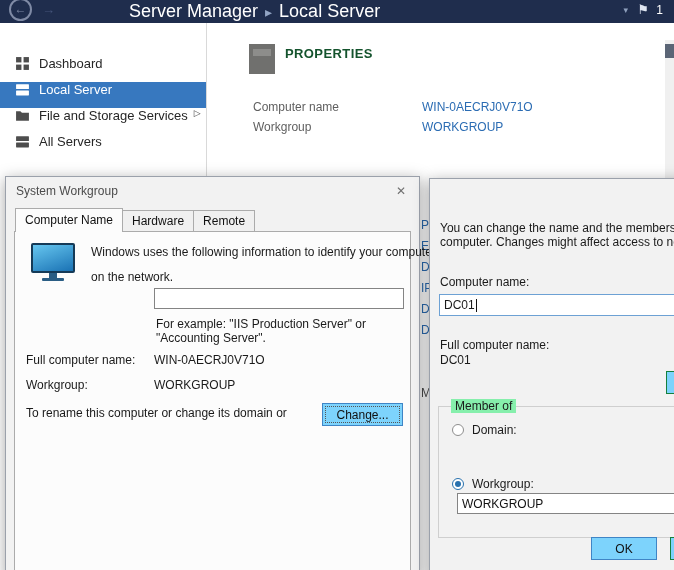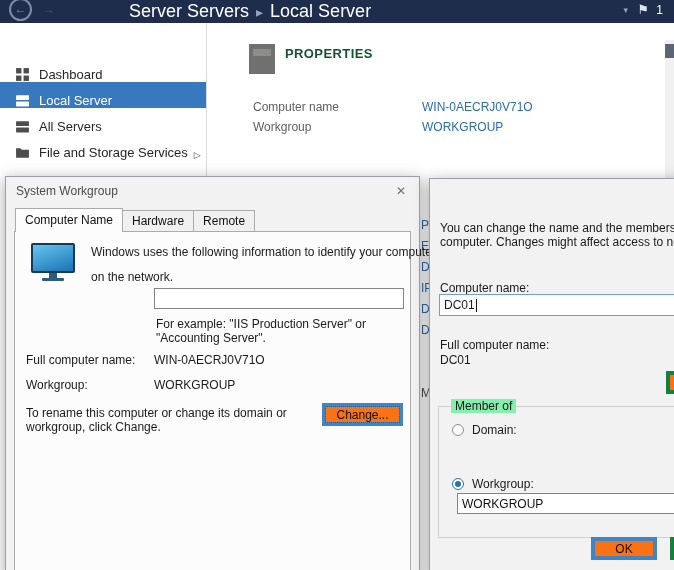--- a/index.html
+++ b/index.html
@@ -14,21 +14,21 @@
     border-radius:50%;color:#7f8aa5;font-size:12px;line-height:19px;text-align:center;}
   .tb-fwd{position:absolute;left:42px;top:2px;color:#44547a;font-size:13px;}
   .tb-title{position:absolute;left:129px;top:0;font-size:18px;color:#fff;white-space:nowrap;line-height:22px;}
   .tb-sep{color:#93a5c4;font-size:14px;padding:0 7px;}
   .tb-caret{position:absolute;right:46px;top:5px;color:#8fa0bd;font-size:9px;}
   .tb-flag{position:absolute;right:25px;top:2px;color:#dfe6f2;font-size:13px;}
   .tb-count{position:absolute;right:11px;top:3px;color:#fff;font-size:12px;}
   
   .sidebar{position:absolute;left:0;top:23px;width:207px;bottom:0;background:#fff;
     border-right:1px solid #d9d9d9;padding-top:33px;box-sizing:border-box;z-index:1;}
-  .nav-item{height:26px;display:flex;align-items:flex-end;padding-left:15px;font-size:13px;color:#262626;}
+  .nav-item{height:26px;display:flex;align-items:flex-start;padding-left:15px;font-size:13px;color:#262626;}
   .nav-item .nicon{width:15px;height:15px;margin-right:9px;color:#4d4d4d;flex:none;}
   .nav-item.selected{background:#3778bf;color:#fff;}
   .nav-item.selected .nicon{color:#fff;}
   .nav-chevron{margin-left:6px;font-size:9px;color:#444;}
   .nicon svg{display:block;width:100%;height:100%;fill:currentColor;}
   
   .main{position:absolute;left:208px;top:23px;right:0;bottom:0;background:#fff;z-index:1;}
   .props-tile{position:absolute;left:41px;top:21px;width:26px;height:30px;background:#70706e;}
   .props-tile::after{content:"";position:absolute;left:4px;top:5px;right:4px;height:7px;background:#8d8d8b;}
   .props-heading{position:absolute;left:77px;top:23px;font-size:13px;font-weight:700;color:#14532d;letter-spacing:.4px;}
@@ -38,21 +38,21 @@
   .clip-val{position:absolute;left:213px;font-size:12px;color:#2b6cb3;white-space:nowrap;}
   .clip-letter{position:absolute;left:213px;top:363px;font-size:12px;color:#4a4a4a;}
   .scrollbar{position:absolute;right:0;top:17px;width:9px;bottom:0;background:#f0f0f0;}
   .scroll-thumb{position:absolute;right:0;top:4px;width:9px;height:14px;background:#5b6576;}
   
   .dialog{position:absolute;background:#f2f2f2;border:1px solid #9ba1ab;
     box-shadow:0 3px 14px rgba(0,0,0,.35);font-size:12px;color:#1a1a1a;}
   .dialog .abs{position:absolute;white-space:nowrap;z-index:4;}
   .dlg-title{position:absolute;left:10px;top:7px;font-size:12px;color:#4c4c4c;white-space:nowrap;z-index:4;}
   .textbox{background:#fff;border:1px solid #848484;box-sizing:border-box;font-family:inherit;font-size:12px;color:#111;padding:2px 4px;}
-  .btn{position:absolute;background:#f97316;border:4px solid #15803d;font-family:inherit;font-size:12px;
+  .btn{position:absolute;background:#7dd3fc;border:1px solid #15803d;font-family:inherit;font-size:12px;
     color:#111;box-sizing:border-box;z-index:4;padding:0;}
   .btn-default{border-color:#3f85c6;}
   .btn-focus{outline:1px dotted #555;outline-offset:-4px;}
   
   .dlg-sys{left:5px;top:176px;width:413px;height:400px;z-index:10;}
   .sys-close{position:absolute;right:5px;top:4px;width:26px;height:20px;text-align:center;line-height:20px;
     color:#707070;font-size:12px;z-index:5;}
   .sys-tabs{position:absolute;left:9px;top:31px;display:flex;align-items:flex-end;z-index:3;}
   .tab{height:20px;line-height:20px;padding:0 9px;background:#f0f0f0;border:1px solid #ababab;border-bottom:none;font-size:12px;color:#111;}
   .tab + .tab{margin-left:-1px;}
@@ -83,21 +83,21 @@
   .dc-wg-input{position:absolute;left:18px;top:86px;width:252px;height:21px;}
   .dc-ok-btn{left:161px;top:358px;width:66px;height:23px;}
   .dc-cancel-btn{left:240px;top:358px;width:66px;height:23px;}
 </style>
 </head>
 <body>
 
 <div class="titlebar">
   <div class="tb-back">←</div>
   <div class="tb-fwd">→</div>
-  <div class="tb-title"><span>Server Servers</span><span class="tb-sep">▸</span><span>Local Server</span></div>
+  <div class="tb-title"><span>Server Manager</span><span class="tb-sep">▸</span><span>Local Server</span></div>
   <div class="tb-caret">▾</div>
   <div class="tb-flag">⚑</div>
   <div class="tb-count">1</div>
 </div>
 
 <div class="sidebar">
   <div class="nav-item">
     <span class="nicon">
         <svg viewBox="0 0 14 14">
           <rect x="1" y="1" width="5" height="5"></rect>
@@ -113,34 +113,34 @@
         <svg viewBox="0 0 14 14">
           <rect x="1" y="2" width="12" height="4.5" rx="0.5"></rect>
           <rect x="1" y="8" width="12" height="4.5" rx="0.5"></rect>
         </svg>
       </span>
     <span>Local Server</span>
   </div>
   <div class="nav-item">
     <span class="nicon">
         <svg viewBox="0 0 14 14">
+          <path d="M1 3h4l1.5 1.5H13V12H1z"></path>
+        </svg>
+      </span>
+    <span>File and Storage Services</span>
+    <span class="nav-chevron">▷</span>
+  </div>
+  <div class="nav-item">
+    <span class="nicon">
+        <svg viewBox="0 0 14 14">
           <rect x="1" y="2" width="12" height="4.5" rx="0.5"></rect>
           <rect x="1" y="8" width="12" height="4.5" rx="0.5"></rect>
         </svg>
       </span>
     <span>All Servers</span>
-  </div>
-  <div class="nav-item">
-    <span class="nicon">
-        <svg viewBox="0 0 14 14">
-          <path d="M1 3h4l1.5 1.5H13V12H1z"></path>
-        </svg>
-      </span>
-    <span>File and Storage Services</span>
-    <span class="nav-chevron">▷</span>
   </div>
 </div>
 
 <div class="main">
   <div class="props-tile"></div>
   <div class="props-heading">PROPERTIES</div>
 
   <div class="prop-label" style="top:77px">Computer name</div>
   <div class="prop-value" style="top:77px">WIN-0AECRJ0V71O</div>
   <div class="prop-label" style="top:97px">Workgroup</div>
@@ -183,31 +183,30 @@
   <div class="abs" style="left:150px;top:140px">For example: "IIS Production Server" or</div>
   <div class="abs" style="left:150px;top:154px">"Accounting Server".</div>
 
   <div class="abs" style="left:20px;top:176px">Full computer name:</div>
   <div class="abs" style="left:148px;top:176px">WIN-0AECRJ0V71O</div>
 
   <div class="abs" style="left:20px;top:201px">Workgroup:</div>
   <div class="abs" style="left:148px;top:201px">WORKGROUP</div>
 
   <div class="abs" style="left:20px;top:229px">To rename this computer or change its domain or</div>
-  <div class="abs" style="left:20px;top:243px">workgroup, click Change.</div>
 
   <button class="btn btn-default btn-focus sp-change-btn">Change...</button>
 </div>
 
 <div class="dialog dlg-dom">
 
   <div class="abs" style="left:10px;top:42px">You can change the name and the membership o</div>
   <div class="abs" style="left:10px;top:56px">computer. Changes might affect access to networ</div>
 
-  <div class="abs" style="left:10px;top:102px">Computer name:</div>
+  <div class="abs" style="left:10px;top:96px">Computer name:</div>
   <div class="dc-name-input">
     <span>DC01</span><span class="caret-bar"></span>
   </div>
 
   <div class="abs" style="left:10px;top:159px">Full computer name:</div>
   <div class="abs" style="left:10px;top:174px">DC01</div>
 
   <button class="btn dc-more-btn"></button>
 
   <div class="dc-group">

